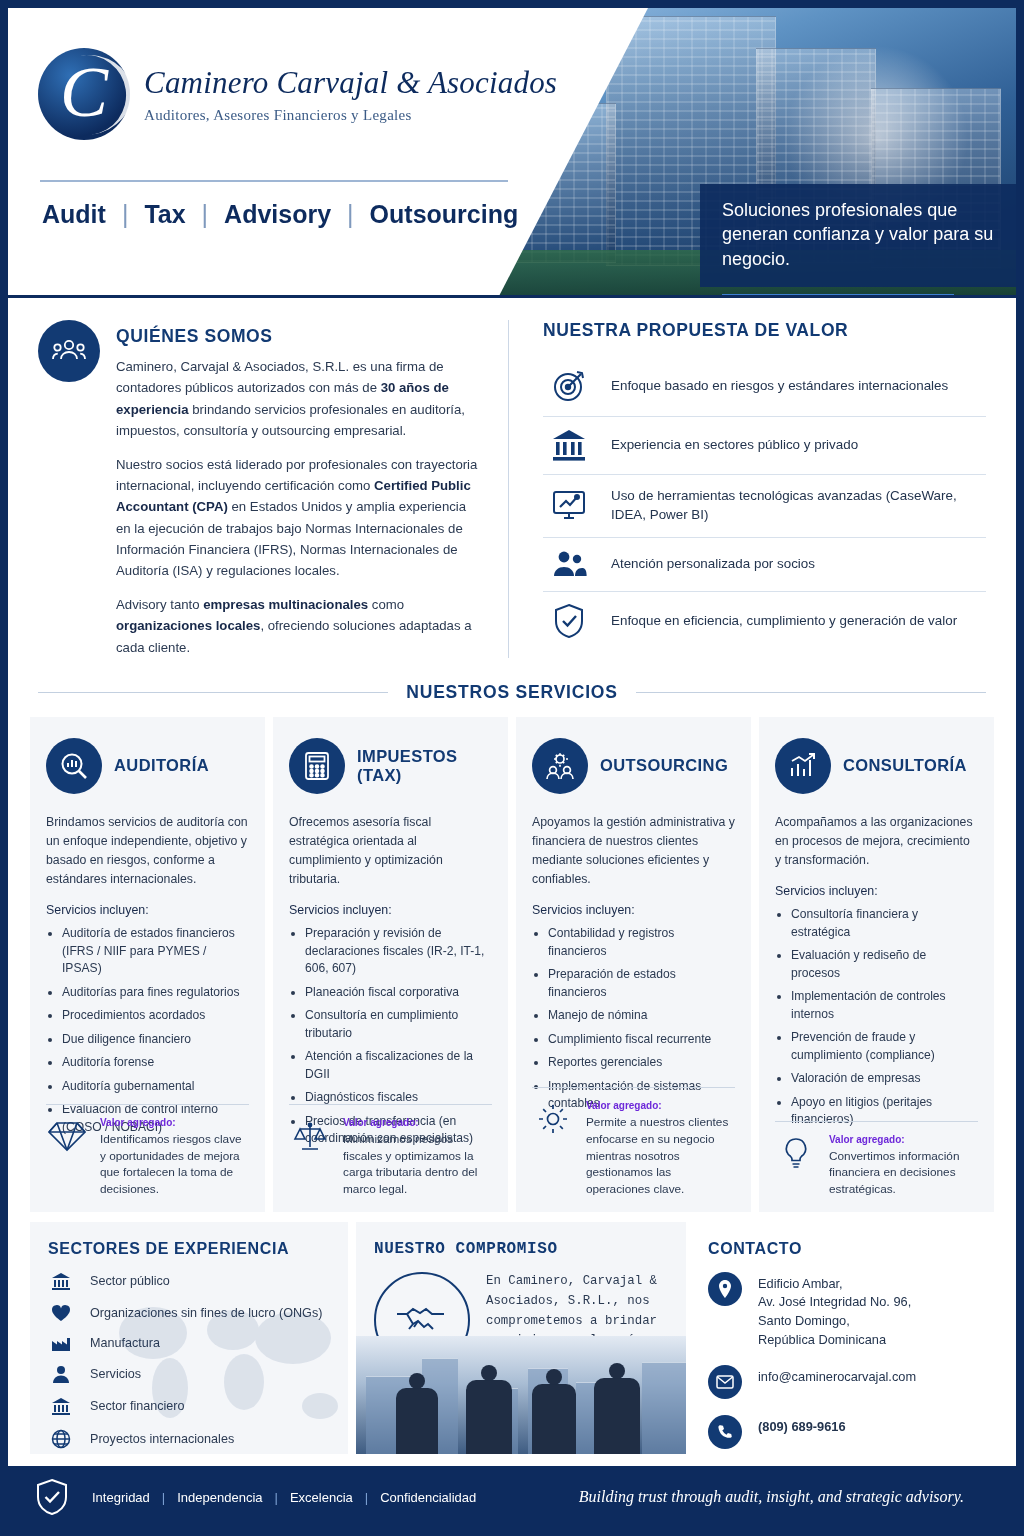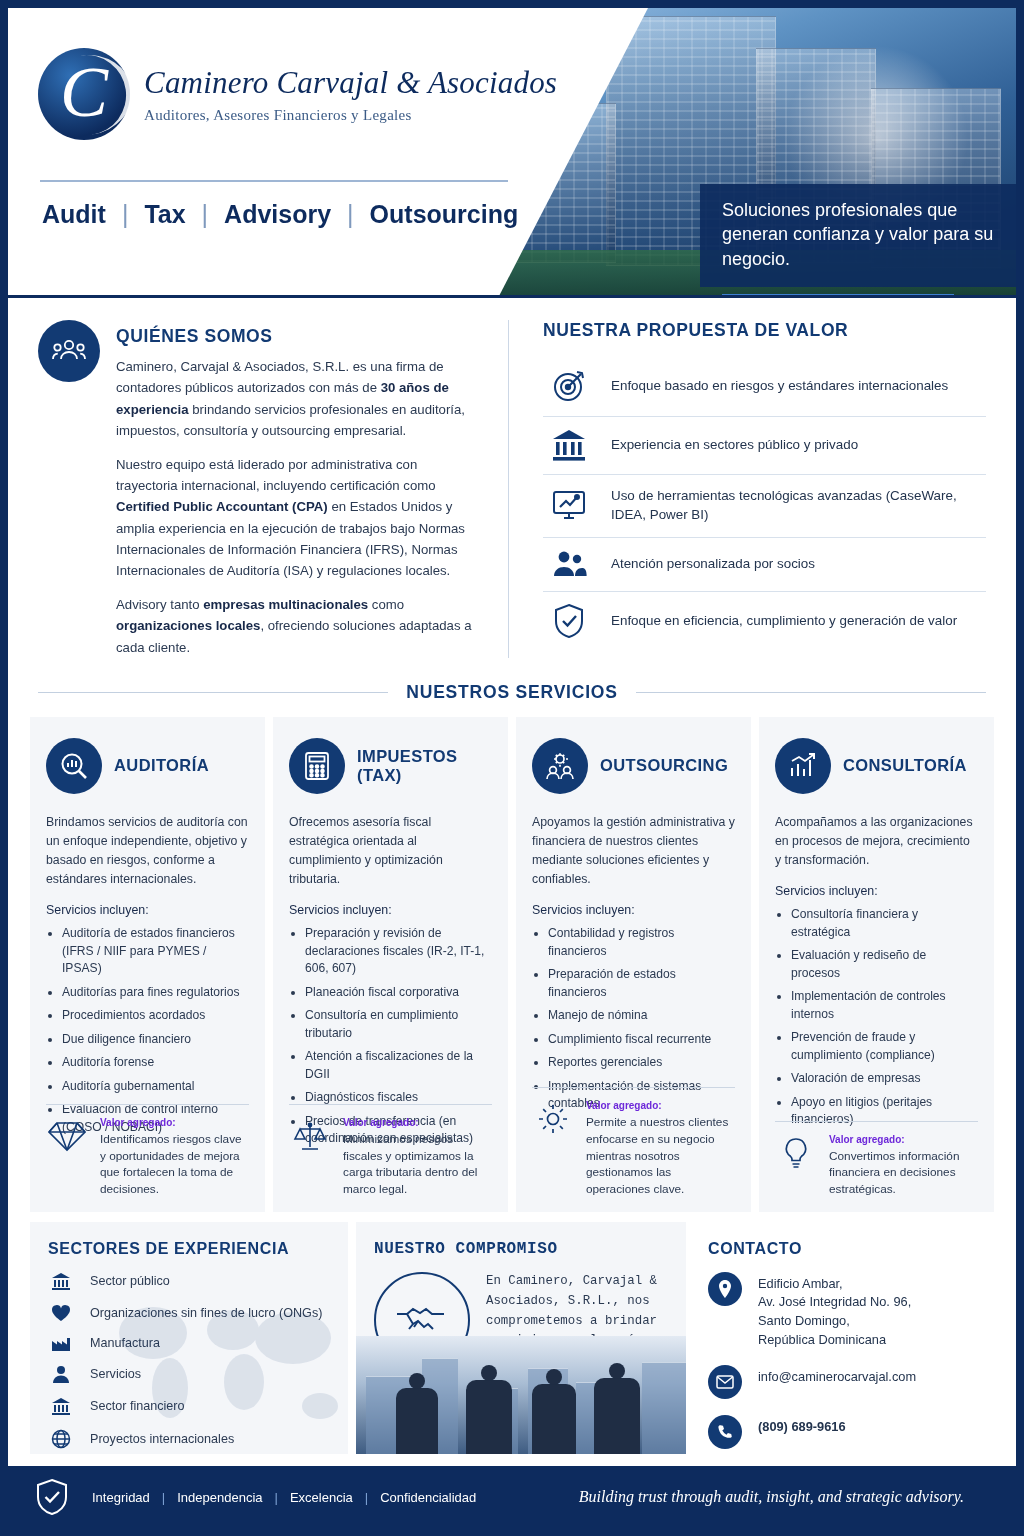--- a/index.html
+++ b/index.html
@@ -337,21 +337,21 @@
             <circle cx="5.5" cy="9.5" r="3.2"></circle>
               <path d="M1 21c0-3.2 2-5.2 4.8-5.4"></path>
             <circle cx="28.5" cy="9.5" r="3.2"></circle>
               <path d="M33 21c0-3.2-2-5.2-4.8-5.4"></path>
           </svg>
         </div>
         <div class="h-title">QUIÉNES SOMOS</div>
       </div>
       <div class="who-body">
         <p class="para"><span>Caminero, Carvajal &amp; Asociados, S.R.L. es una firma de contadores públicos autorizados con más de </span><b>30 años de experiencia</b><span> brindando servicios profesionales en auditoría, impuestos, consultoría y outsourcing empresarial.</span></p>
-        <p class="para"><span>Nuestro equipo está liderado por administrativa con trayectoria internacional, incluyendo certificación como </span><b>Certified Public Accountant (CPA)</b><span> en Estados Unidos y amplia experiencia en la ejecución de trabajos bajo Normas Internacionales de Información Financiera (IFRS), Normas Internacionales de Auditoría (ISA) y regulaciones locales.</span></p>
+        <p class="para"><span>Nuestro socios está liderado por profesionales con trayectoria internacional, incluyendo certificación como </span><b>Certified Public Accountant (CPA)</b><span> en Estados Unidos y amplia experiencia en la ejecución de trabajos bajo Normas Internacionales de Información Financiera (IFRS), Normas Internacionales de Auditoría (ISA) y regulaciones locales.</span></p>
         <p class="para"><span>Advisory tanto </span><b>empresas multinacionales</b><span> como </span><b>organizaciones locales</b><span>, ofreciendo soluciones adaptadas a cada cliente.</span></p>
       </div>
     </div>
 
     <div class="col-right">
       <div class="value-title">NUESTRA PROPUESTA DE VALOR</div>
       <div class="value-list">
 
         <div class="value-item">
           <div class="vi-icon">

